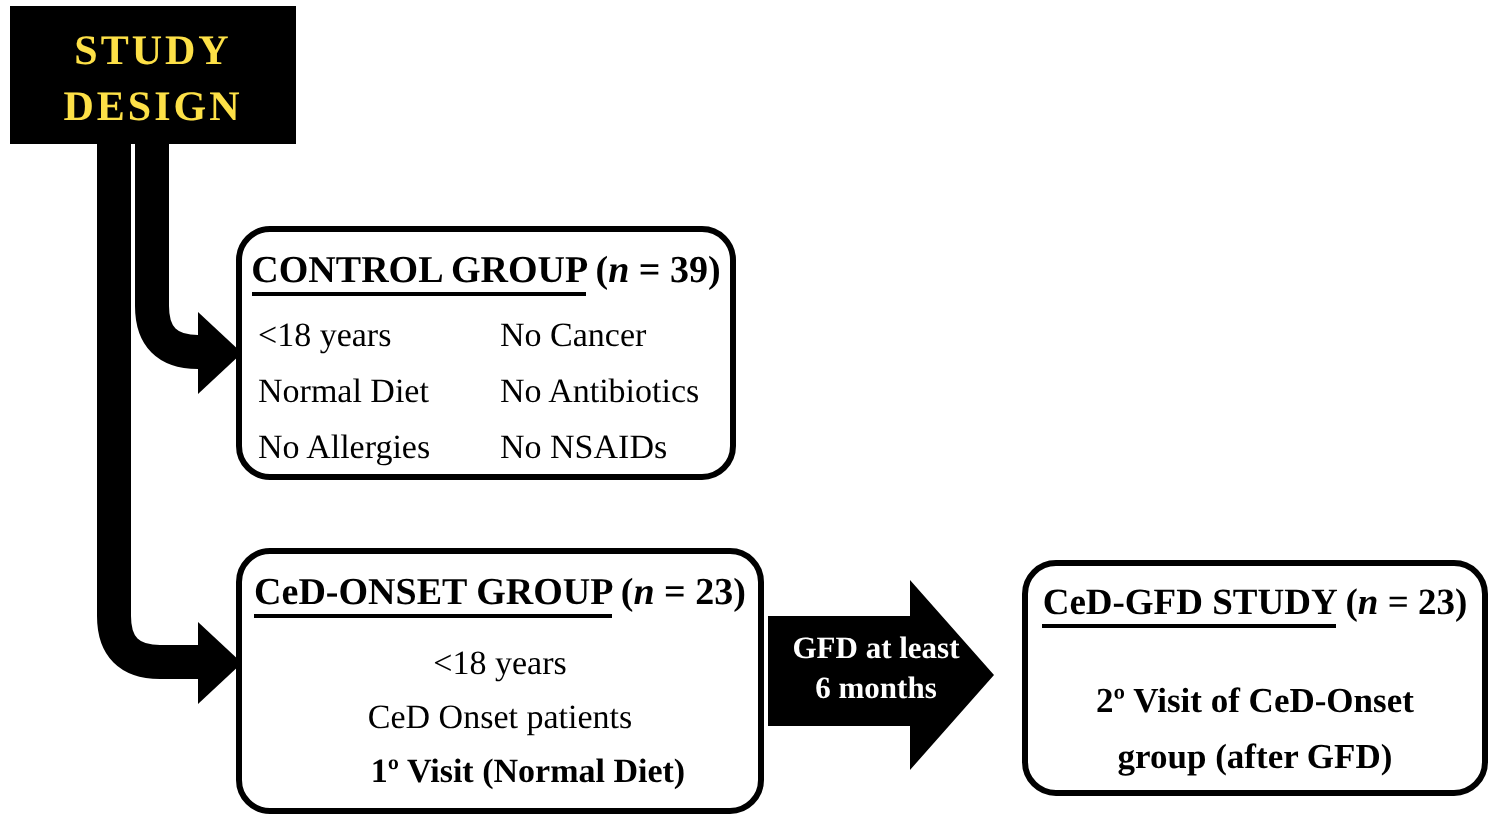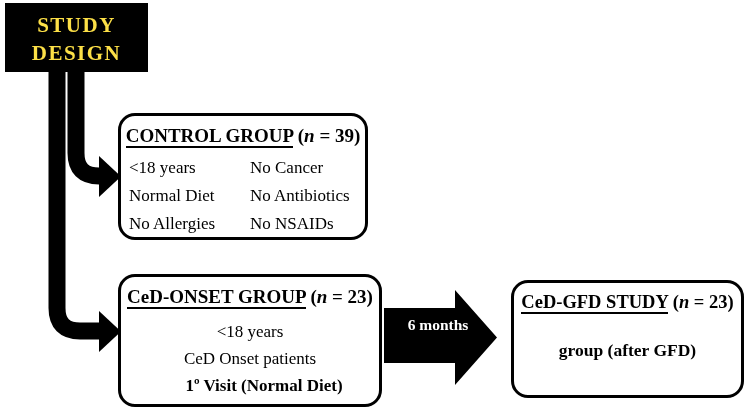--- a/index.html
+++ b/index.html
@@ -126,23 +126,25 @@
   <div class="group-box onset">
     <div class="title"><span class="u">CeD-ONSET GROUP</span><span> (</span><i>n</i><span> = 23)</span></div>
     <div class="center-lines">
       <div>&lt;18 years</div>
       <div>CeD Onset patients</div>
       <div class="bold">1º Visit (Normal Diet)</div>
     </div>
   </div>
 
   <div class="gfd-arrow-label">
+    <div>GFD at least</div>
     <div>6 months</div>
   </div>
 
   <div class="group-box gfd">
     <div class="title"><span class="u">CeD-GFD STUDY</span><span> (</span><i>n</i><span> = 23)</span></div>
     <div class="center-lines">
+      <div>2º Visit of CeD-Onset</div>
       <div>group (after GFD)</div>
     </div>
   </div>
 
 </div>
 
 </body></html>

